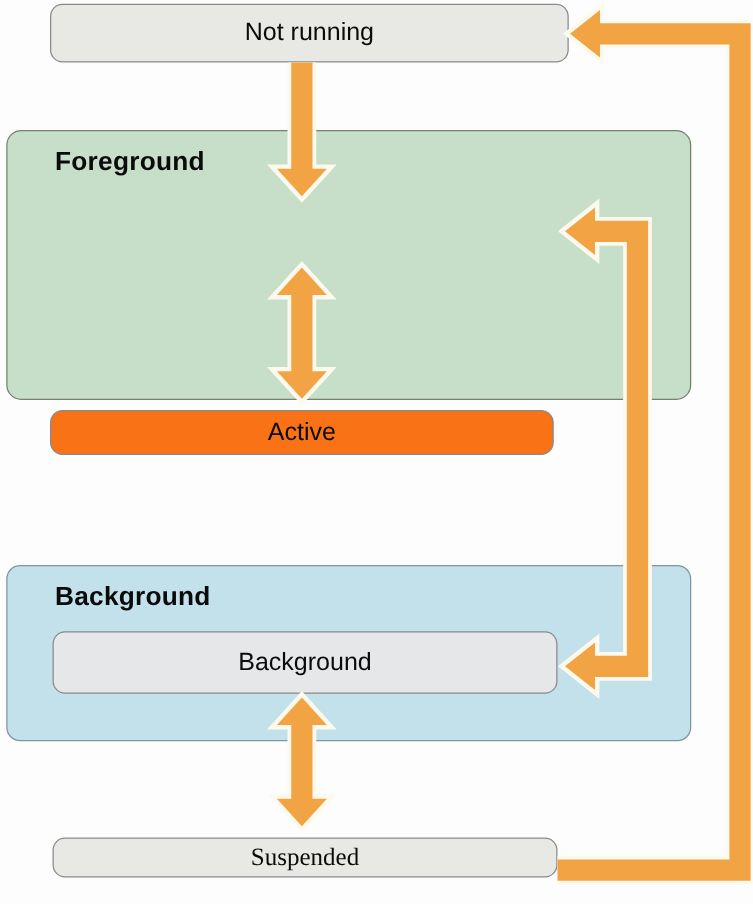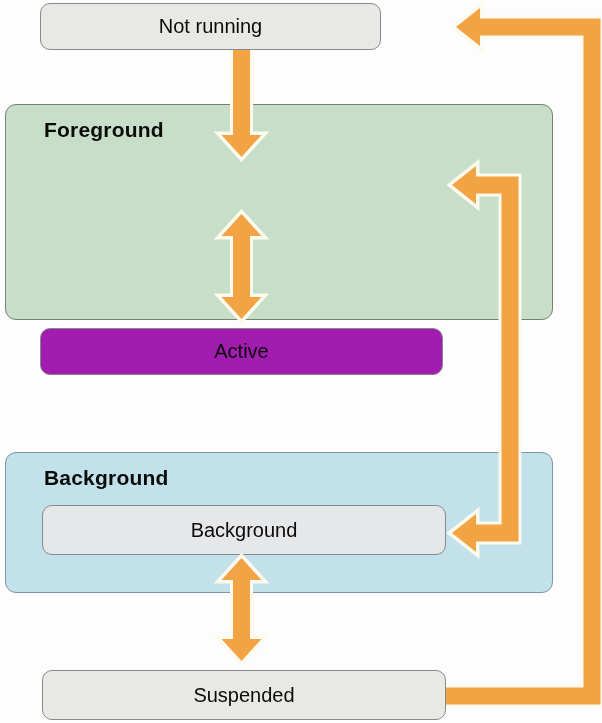--- a/index.html
+++ b/index.html
@@ -28,20 +28,21 @@
   .group{
     position:absolute;
     border:1.5px solid;
     border-radius:11px;
     box-sizing:border-box;
   }
   .group-foreground{
     left:5px;top:104px;width:548px;height:216px;
     background:var(--foreground-fill);
     border-color:var(--foreground-border);
+    border-radius:12px;
   }
   .group-background{
     left:5px;top:452px;width:548px;height:141px;
     background:var(--background-fill);
     border-color:var(--background-border);
   }
   .group-label{
     position:absolute;
     left:38px;top:13px;
     font-size:21px;
@@ -54,25 +55,25 @@
     background:var(--node-fill);
     border:1.5px solid var(--node-border);
     border-radius:10px;
     box-sizing:border-box;
     display:flex;
     align-items:center;
     justify-content:center;
     font-size:20px;
     color:var(--text);
   }
-  .node-not-running{left:40px;top:3px;width:341px;height:47px;}
+  .node-not-running{left:40px;top:3px;width:415px;height:47px;}
   .node-inactive{left:40px;top:160px;width:403px;height:47px;background:#E7E9E3;}
-  .node-active{left:40px;top:328px;width:403px;height:47px;background:#a21caf;}
+  .node-active{left:40px;top:328px;width:403px;height:36px;background:#f97316;}
   .node-background{left:42px;top:505px;width:404px;height:50px;background:#E6E7E9;}
-  .node-suspended{left:42px;top:670px;width:404px;height:50px;}
+  .node-suspended{left:42px;top:670px;width:404px;height:32px;font-family:Liberation Serif, serif;}
   svg.arrows{
     position:absolute;
     left:0;top:0;width:602px;height:723px;
     pointer-events:none;
   }
   .a-out{stroke:var(--arrow-outline);stroke-width:23;fill:none;stroke-linejoin:miter;}
   .a-fill{stroke:var(--arrow-orange);stroke-width:17;fill:none;stroke-linejoin:miter;}
   .h-out{fill:var(--arrow-outline);stroke:var(--arrow-outline);stroke-width:7;stroke-linejoin:miter;}
   .h-fill{fill:var(--arrow-orange);stroke:none;}
 </style>

